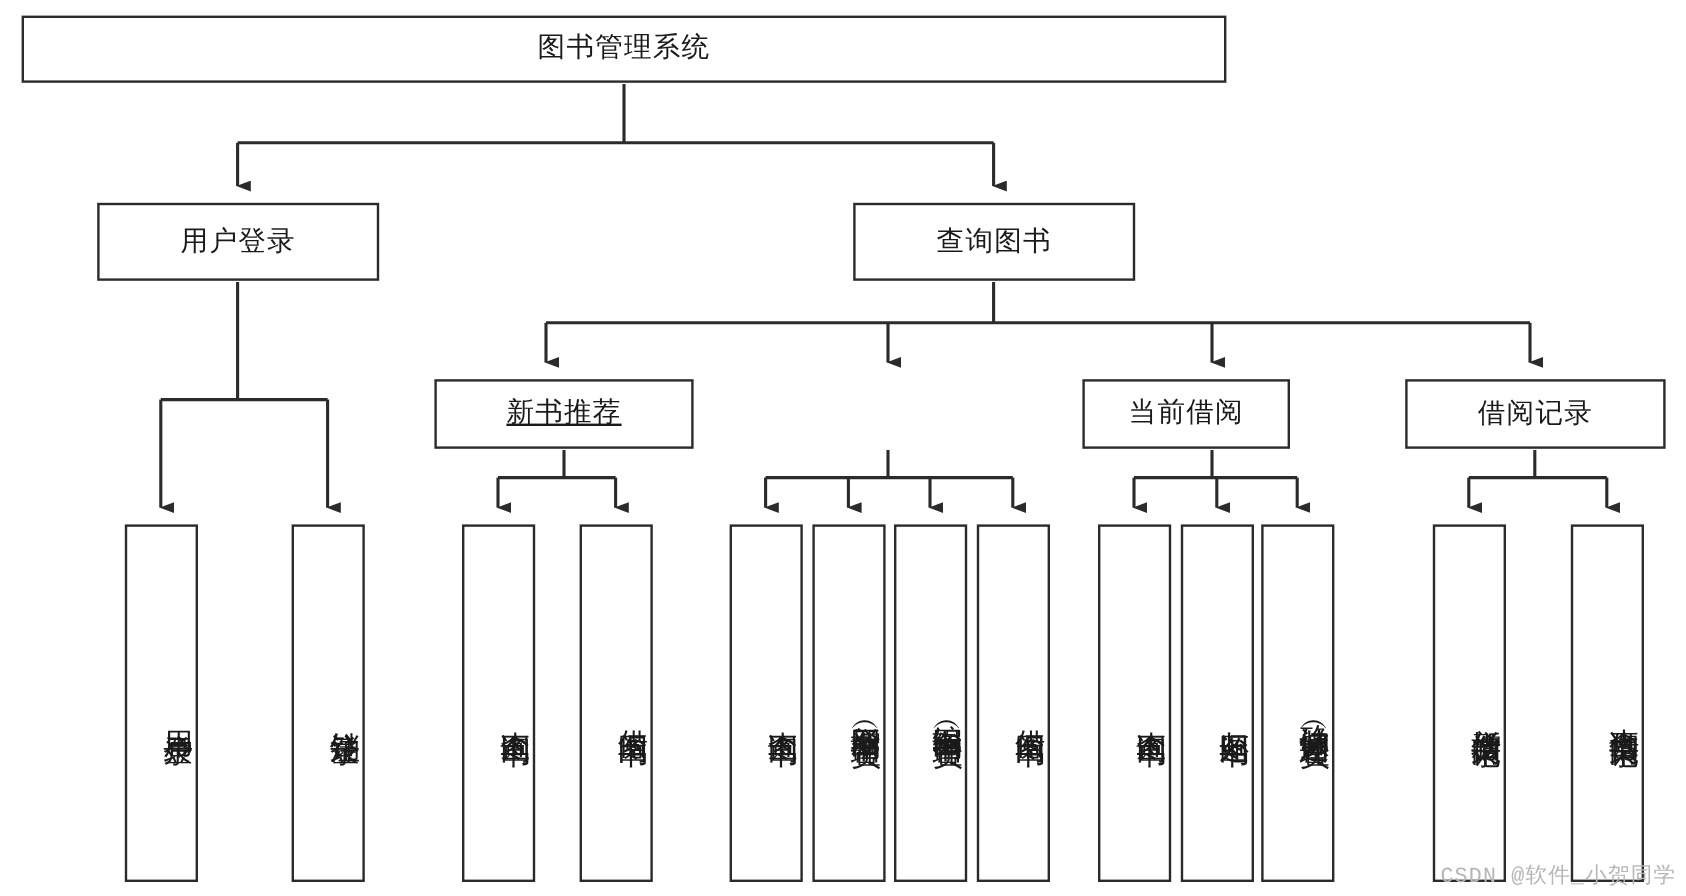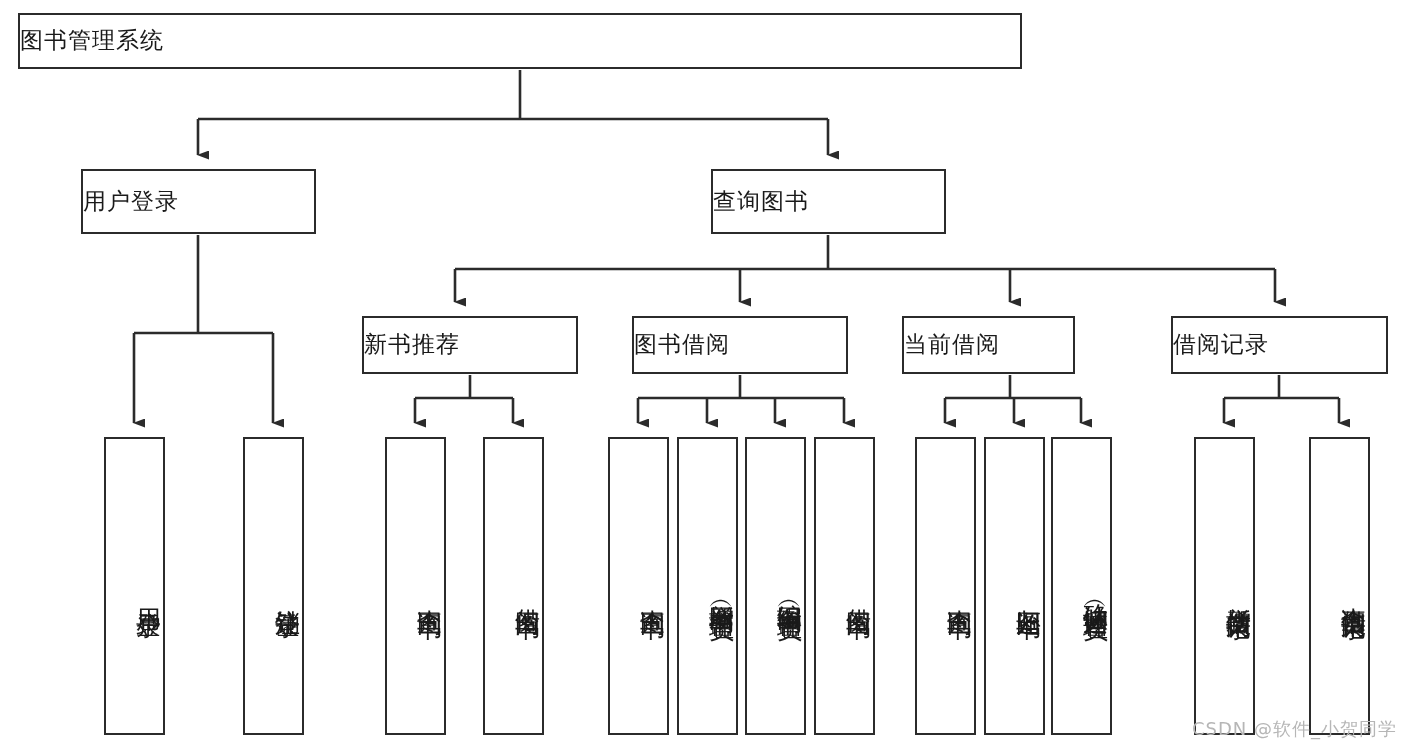--- a/index.html
+++ b/index.html
@@ -26,20 +26,21 @@
     height: 747px;
     pointer-events: none;
   }
   .node {
     position: absolute;
     box-sizing: border-box;
     background: #ffffff;
     border: 2px solid #2b2b2b;
     display: flex;
     align-items: center;
+    justify-content: center;
     color: #1a1a1a;
   }
   .node-h {
     font-size: 23px;
     letter-spacing: 1px;
     line-height: 1.1;
     white-space: nowrap;
   }
   .node-root {
     font-size: 23px;
@@ -62,20 +63,21 @@
   }
   #watermark {
     position: absolute;
     right: 8px;
     bottom: 6px;
     font-size: 18px;
     color: #b6b6b6;
     letter-spacing: 1px;
     white-space: nowrap;
     user-select: none;
+    font-family: Liberation Mono, monospace;
   }
 </style>
 </head>
 <body>
 
 <div id="diagram-root">
 
   <svg id="edge-layer" viewBox="0 0 1405 747" xmlns="http://www.w3.org/2000/svg">
     <defs>
       <marker id="arrowhead" markerWidth="10" markerHeight="12" refX="4.5" refY="11" orient="auto" markerUnits="userSpaceOnUse">
@@ -130,25 +132,22 @@
     <span>图书管理系统</span>
   </div>
 
   <div class="node node-h" style="left:81px; top:169px; width:235px; height:65px;">
     <span>用户登录</span>
   </div>
   <div class="node node-h" style="left:711px; top:169px; width:235px; height:65px;">
     <span>查询图书</span>
   </div>
 
-  <div class="node node-h" style="left:362px; top:316px; width:216px; height:58px;">
+  <div class="node node-h" style="left:362px; top:316px; width:216px; height:58px;text-decoration:underline;">
     <span>新书推荐</span>
-  </div>
-  <div class="node node-h" style="left:632px; top:316px; width:216px; height:58px;">
-    <span>图书借阅</span>
   </div>
   <div class="node node-h" style="left:902px; top:316px; width:173px; height:58px;">
     <span>当前借阅</span>
   </div>
   <div class="node node-h" style="left:1171px; top:316px; width:217px; height:58px;font-family:Liberation Serif, serif;">
     <span>借阅记录</span>
   </div>
 
   <div class="node node-v" style="left:104px; top:437px; width:61px; height:298px;">
     <span>用户登录</span>

